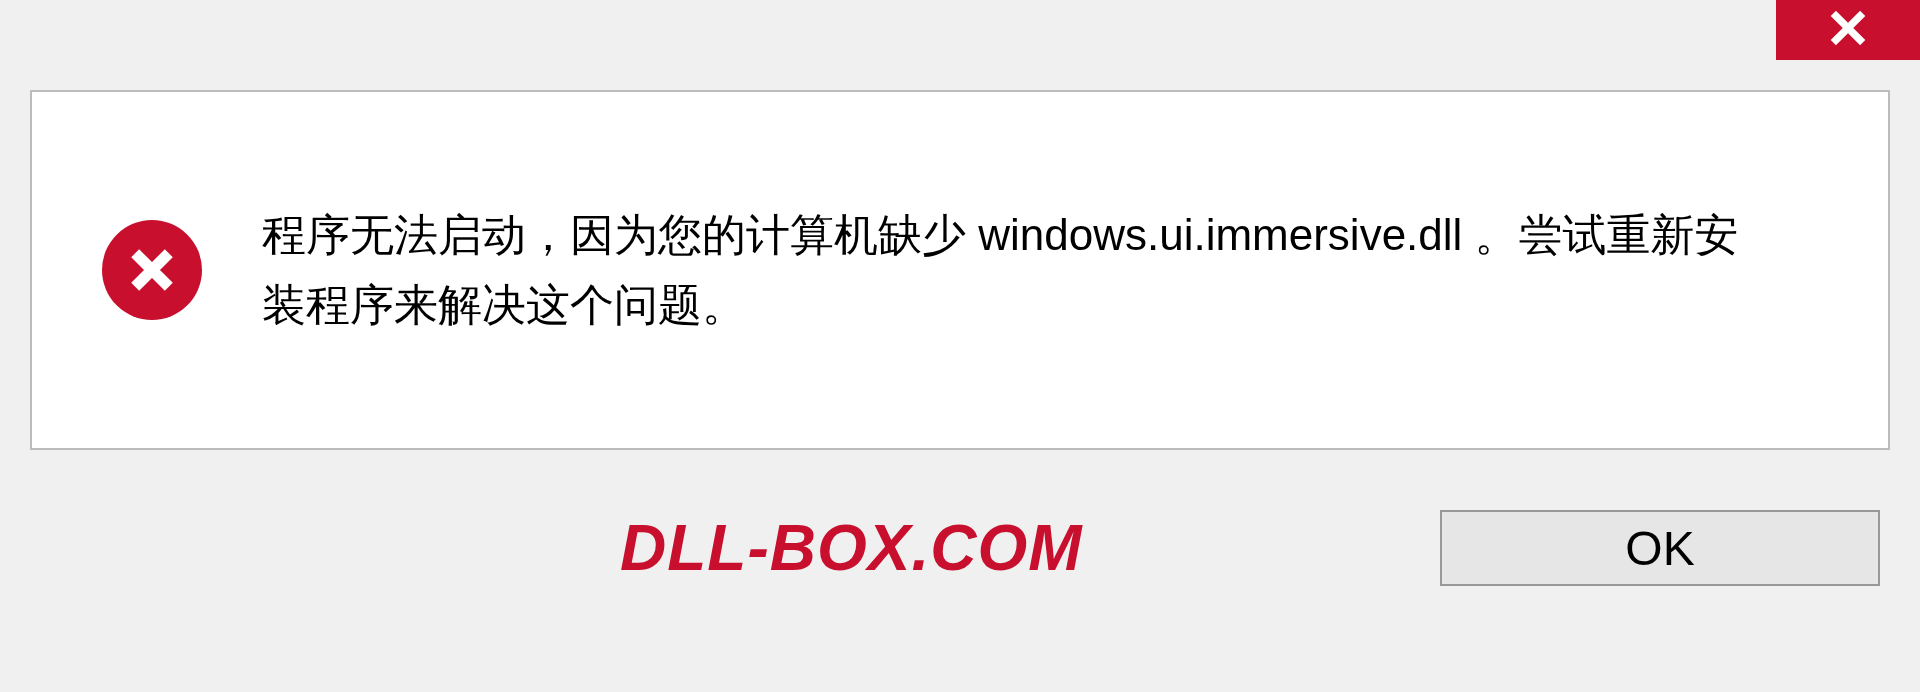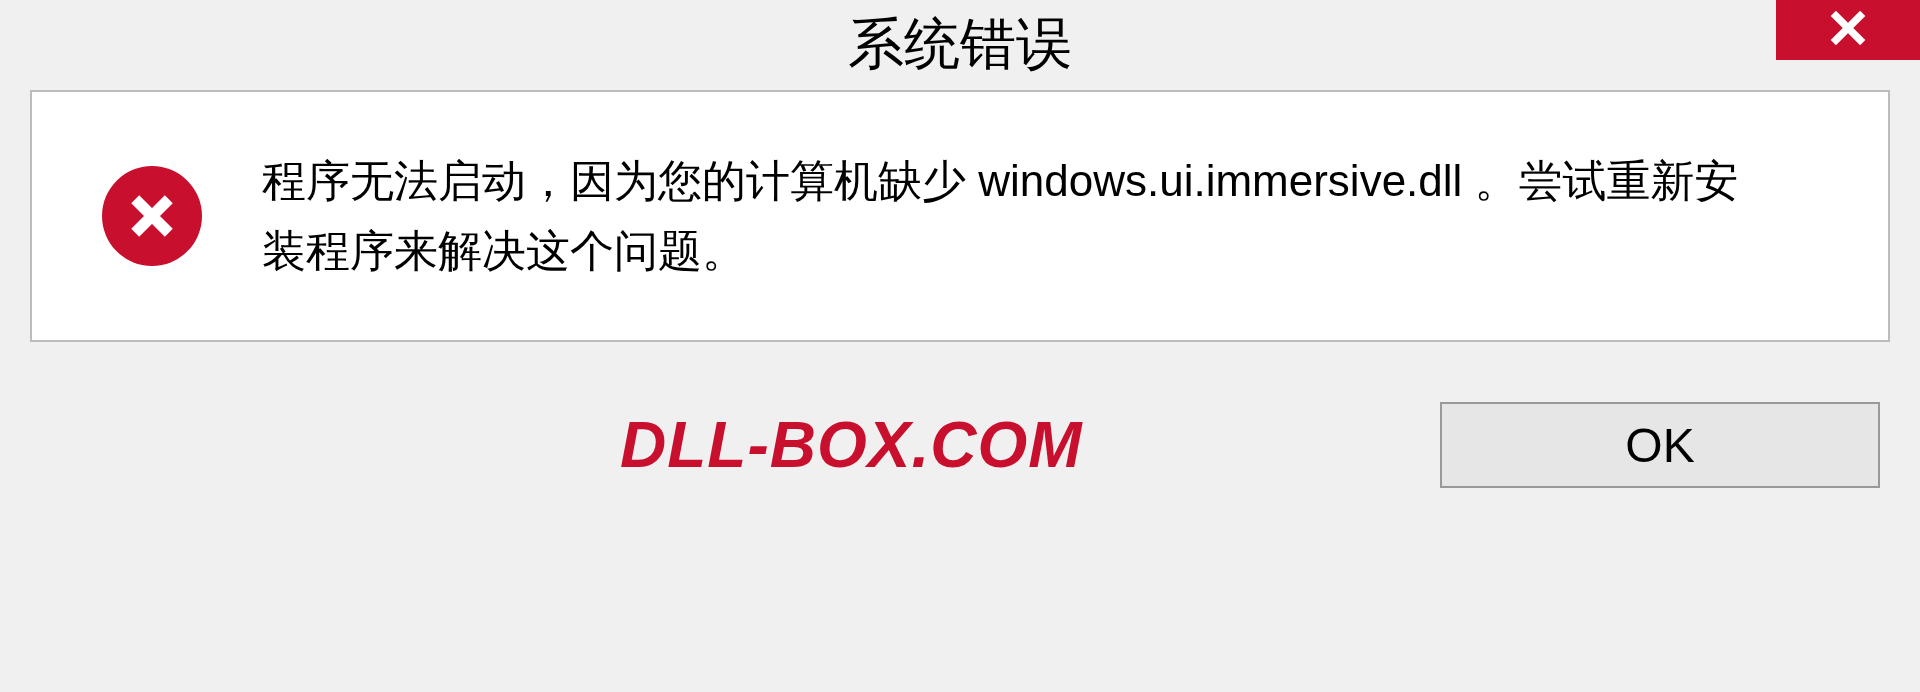--- a/index.html
+++ b/index.html
@@ -38,21 +38,21 @@
     .close-btn svg {
       width: 42px;
       height: 42px;
       stroke: #fff;
       stroke-width: 7;
     }
     .content-box {
       margin: 0 30px 30px 30px;
       border: 2px solid #bcbcbc;
       background: #fff;
-      height: 252px;
+      height: 360px;
       display: flex;
       align-items: center;
       padding: 0 70px;
     }
     .error-icon {
       width: 100px;
       height: 100px;
       border-radius: 50%;
       background: #c8102e;
       display: flex;
@@ -83,37 +83,36 @@
       font-family: Arial, "Arial Black", sans-serif;
       font-size: 64px;
       font-weight: 900;
       font-style: italic;
       color: #c8102e;
       letter-spacing: 1px;
       margin-left: 560px;
     }
     .ok-btn {
       width: 440px;
-      height: 86px;
+      height: 76px;
       border: 2px solid #999;
       background: #e6e6e6;
       font-size: 48px;
       font-family: "Segoe UI", Arial, sans-serif;
       color: #000;
       display: flex;
       align-items: center;
       justify-content: center;
       cursor: pointer;
     }
   </style>
 </head>
 <body>
 
 <div class="titlebar">
-  <span class="title-text">系统错误</span>
   <div class="close-btn">
     <span>
       <svg viewBox="0 0 40 40" fill="none">
         <line x1="6" y1="6" x2="34" y2="34"></line>
         <line x1="34" y1="6" x2="6" y2="34"></line>
       </svg>
     </span>
   </div>
 </div>
 

